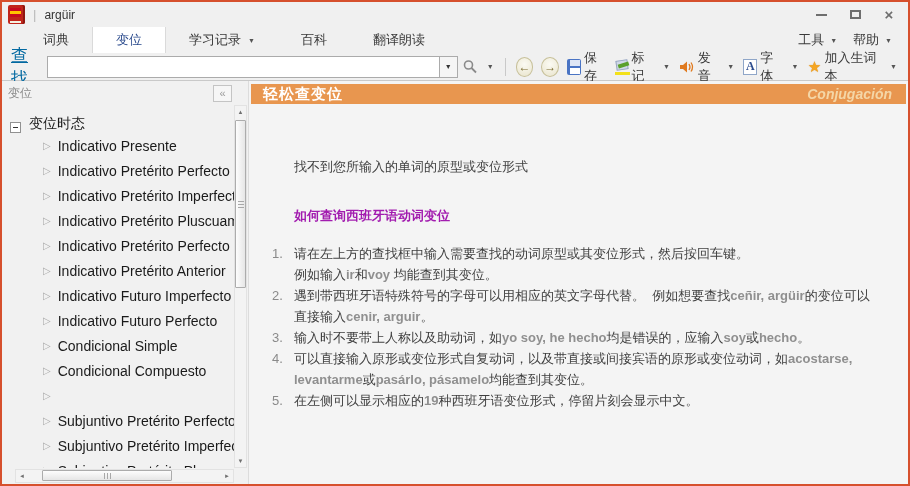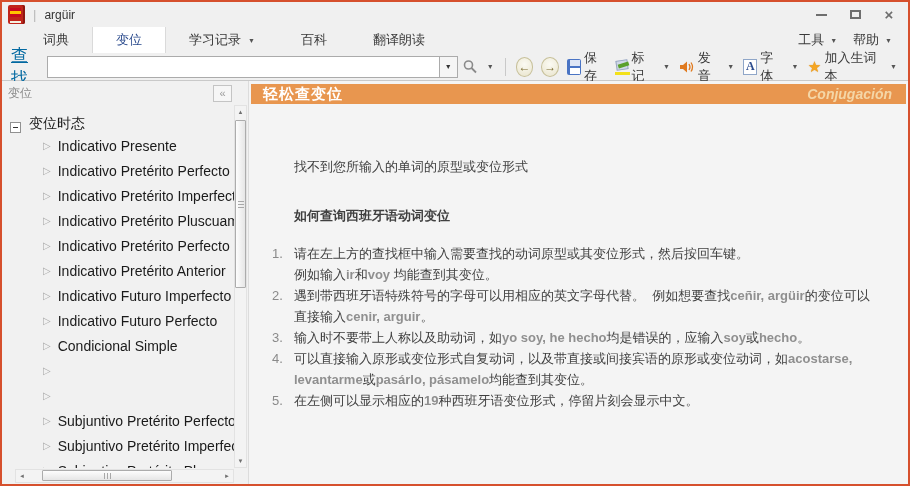--- a/index.html
+++ b/index.html
@@ -101,21 +101,21 @@
   .grip-h { position:absolute; top:2px; left:50%; height:6px; width:1px; background:#A8A8A8;
             box-shadow:-3px 0 0 #A8A8A8, 3px 0 0 #A8A8A8; }
 
   .content { flex:1; background:#F4F4F4; padding:3px 2px 0 2px; overflow:hidden; }
   .banner { height:20px; background:#E8964F; display:flex; align-items:center; }
   .banner-zh { color:#FFFFFF; font-size:15px; font-weight:bold; padding-left:12px; letter-spacing:1px; }
   .banner-es { margin-left:auto; padding-right:14px; color:#F4D6A7; font-size:14px; font-weight:bold; font-style:italic; }
 
   .doc { margin:52px 28px 0 43px; font-size:13px; color:#3f3f3f; line-height:21px; }
   .doc .notice { margin-bottom:28px; }
-  .doc .heading { font-size:13px; font-weight:bold; color:#404040; margin-bottom:17px; }
+  .doc .heading { font-size:13px; font-weight:bold; color:#a21caf; margin-bottom:17px; }
   .ins-list { list-style:none; }
   .ins-item { position:relative; }
   .li-num { position:absolute; left:-22px; color:#8a8a8a; }
   .seg-es { color:#8f8f8f;font-weight:bold; }
 </style>
 </head>
 <body>
 
 <div class="window">
 
@@ -267,20 +267,21 @@
             <div class="tree-item">
               <span class="expander">▷</span>
               <span>Indicativo Futuro Perfecto</span>
             </div>
             <div class="tree-item">
               <span class="expander">▷</span>
               <span>Condicional Simple</span>
             </div>
             <div class="tree-item">
               <span class="expander">▷</span>
+              <span>Condicional Compuesto</span>
             </div>
             <div class="tree-item">
               <span class="expander">▷</span>
             </div>
             <div class="tree-item">
               <span class="expander">▷</span>
               <span>Subjuntivo Pretérito Perfecto</span>
             </div>
             <div class="tree-item">
               <span class="expander">▷</span>

